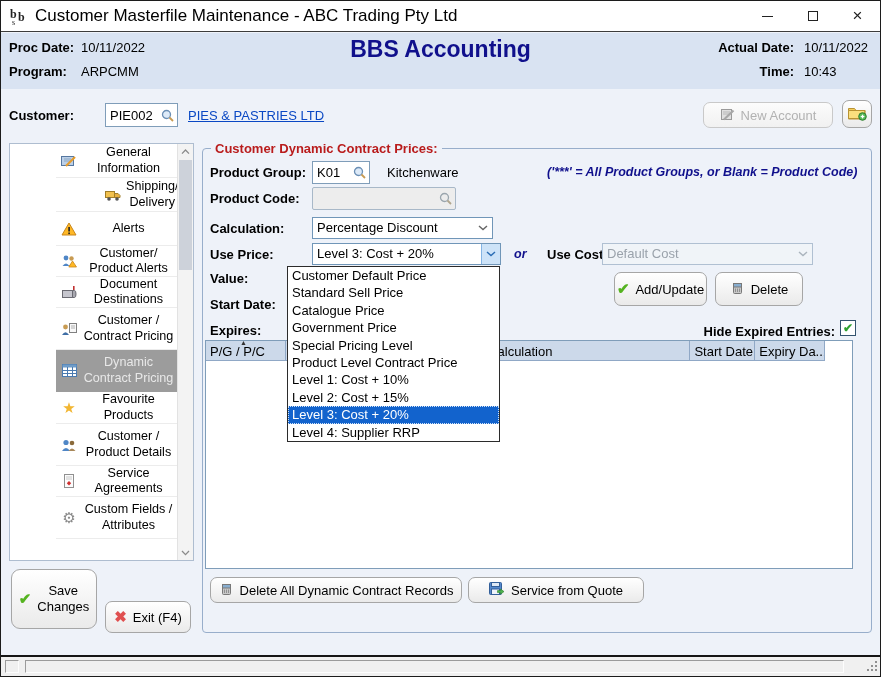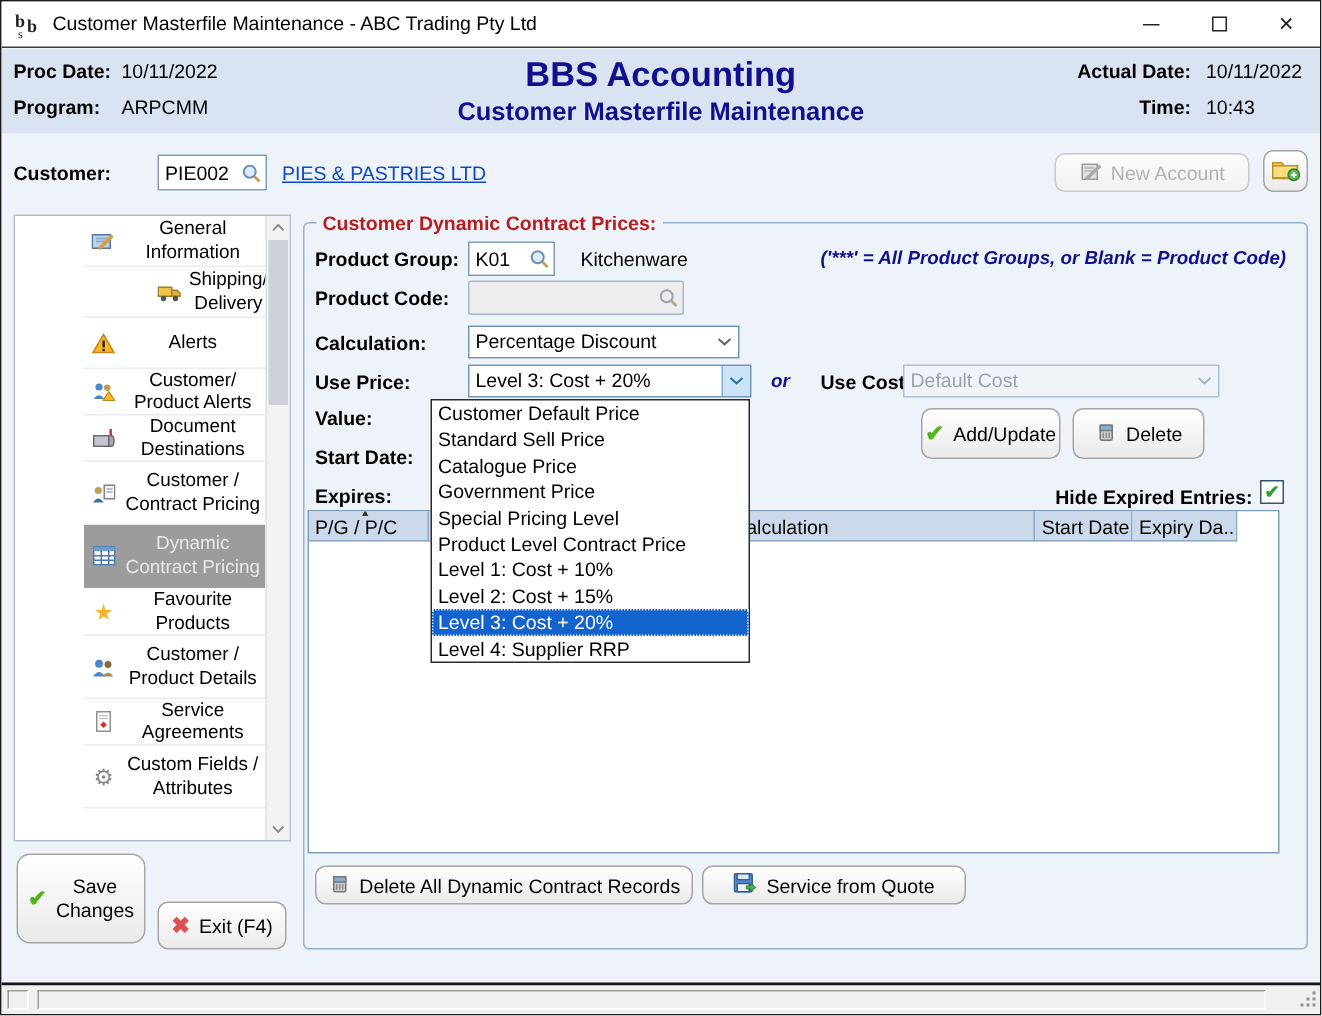--- a/index.html
+++ b/index.html
@@ -3,21 +3,21 @@
 <meta charset="utf-8">
 <style>
   * { box-sizing: border-box; margin: 0; padding: 0; }
   html,body { width: 881px; height: 677px; }
   body { font-family: "Liberation Sans", sans-serif; font-size: 13px; color:#000; background:#fff; }
   #window { position:relative; width:881px; height:677px; border:1px solid #1c1c1c; background:#eef2f9; overflow:hidden; }
 
   
   .titlebar { position:absolute; left:0; top:0; width:100%; height:31px; background:#fff; border-bottom:1px solid #3c3c3c; }
   .titlebar .logo { position:absolute; left:8px; top:5px; width:20px; height:20px; }
-  .titlebar .title { position:absolute; left:34px; top:0; line-height:30px; font-size:13px; }
+  .titlebar .title { position:absolute; left:34px; top:0; line-height:30px; font-size:17px; }
   .winbtn { position:absolute; top:0; width:45px; height:30px; display:flex; align-items:center; justify-content:center; color:#222; }
   .winbtn.min { right:90px; } .winbtn.max { right:45px; } .winbtn.close { right:0; font-size:17px; }
   .minline { display:block; width:11px; border-top:1px solid #222; }
   .maxbox { display:block; width:10px; height:10px; border:1px solid #222; }
 
   
   .band { position:absolute; left:0; top:32px; width:100%; height:56px; background:#d9e3f2; }
   .band .lb { font-weight:bold; }
   .abs { position:absolute; white-space:nowrap; }
   .band-center { position:absolute; left:0; right:0; top:3px; text-align:center; color:#10108c; }
@@ -110,21 +110,20 @@
       </div>
   </div>
 
   <div class="band">
     <span class="abs lb" style="left:8px; top:7px;">Proc Date:</span>
     <span class="abs" style="left:80px; top:7px;">10/11/2022</span>
     <span class="abs lb" style="left:8px; top:31px;">Program:</span>
     <span class="abs" style="left:80px; top:31px;">ARPCMM</span>
     <div class="band-center">
       <div class="t1">BBS Accounting</div>
-      <div class="t2">Customer Masterfile Maintenance</div>
     </div>
     <div class="band-right" style="top:7px;">
       <span class="lb">Actual Date:</span>
       <span class="vl">10/11/2022</span>
     </div>
     <div class="band-right" style="top:31px;">
       <span class="lb">Time:</span>
       <span class="vl">10:43</span>
     </div>
   </div>

